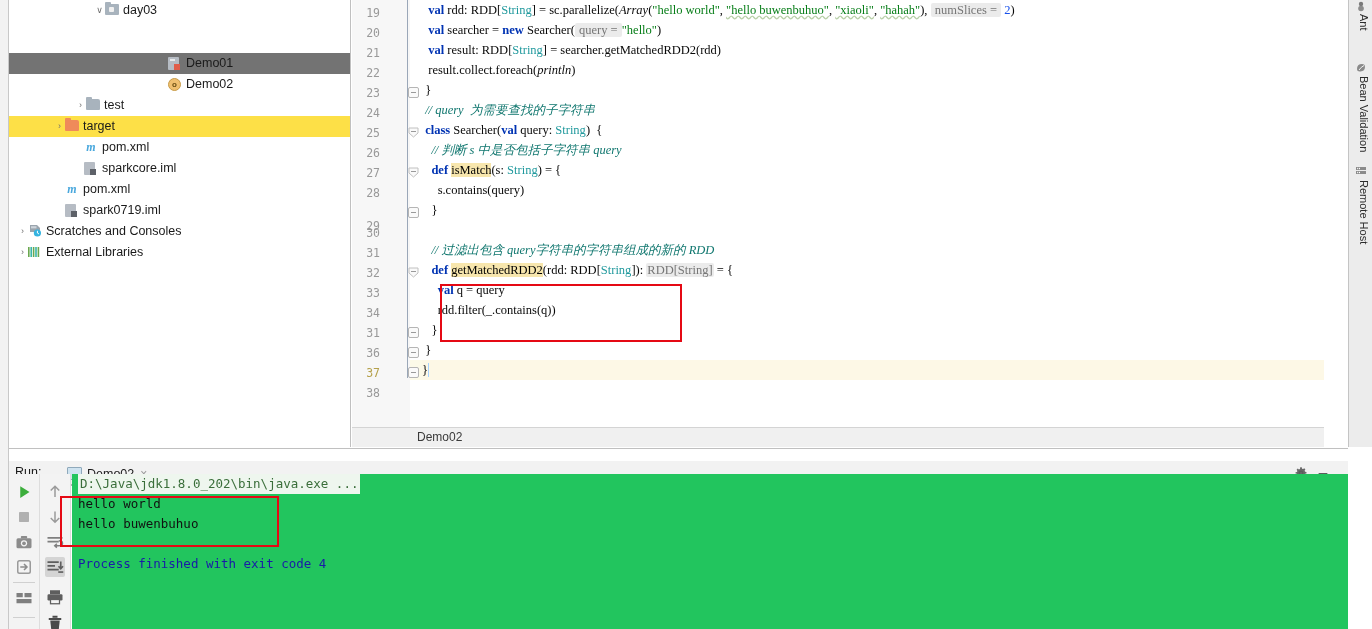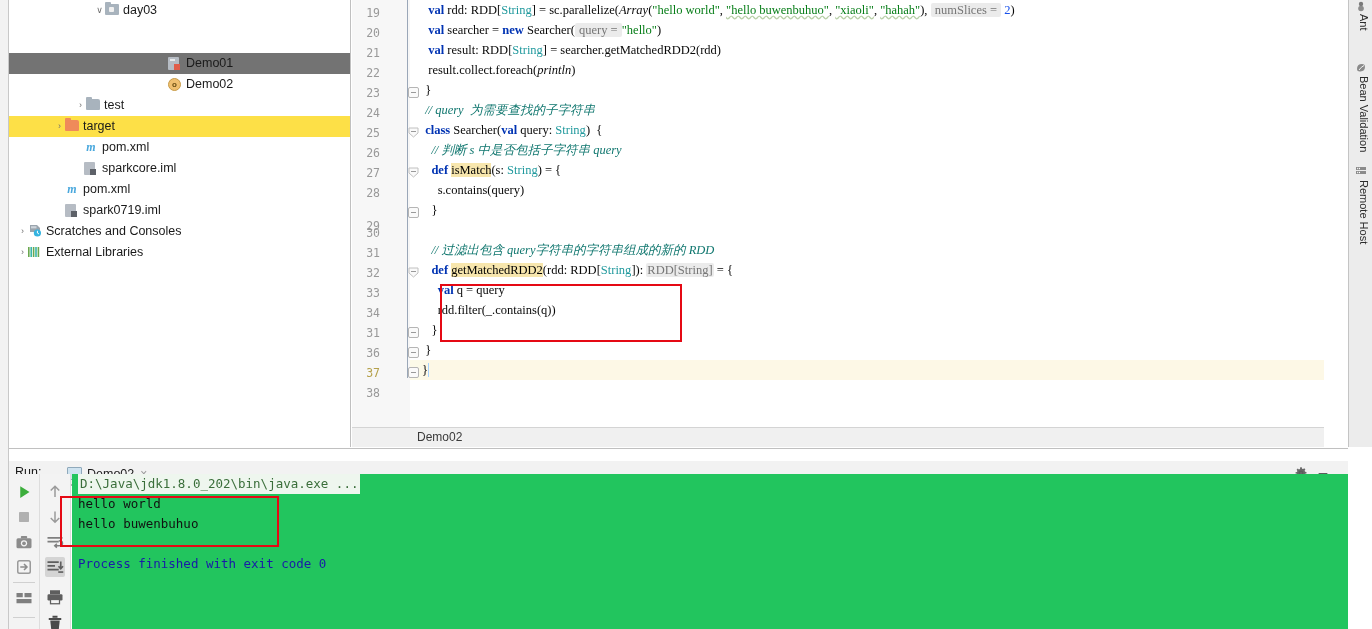--- a/index.html
+++ b/index.html
@@ -416,20 +416,20 @@
           <path d="M4.2 6 h7.6 l-0.8 7.2 h-6 Z" fill="#4a4a4a"></path>
         </svg>
       </div>
     </div>
 
     <div id="console">
         <div class="oline"><span class="ocmd">D:\Java\jdk1.8.0_202\bin\java.exe ...</span></div>
         <div class="oline"><span class="oout">hello world</span></div>
         <div class="oline"><span class="oout">hello buwenbuhuo</span></div>
         <div class="oline">&nbsp;</div>
-        <div class="oline"><span class="odone">Process finished with exit code 0</span></div>
+        <div class="oline"><span class="odone">Process finished with exit code 4</span></div>
       </div>
   </div>
 
   <div class="redbox" id="box-code" style="left: 440px; top: 284px; width: 242px; height: 58px; border-color: rgb(229, 9, 20);"></div>
   <div class="redbox" id="box-out" style="left: 60px; top: 496px; width: 219px; height: 51px; border-color: rgb(229, 9, 20);"></div>
 
 </div>
 
 </body></html>

